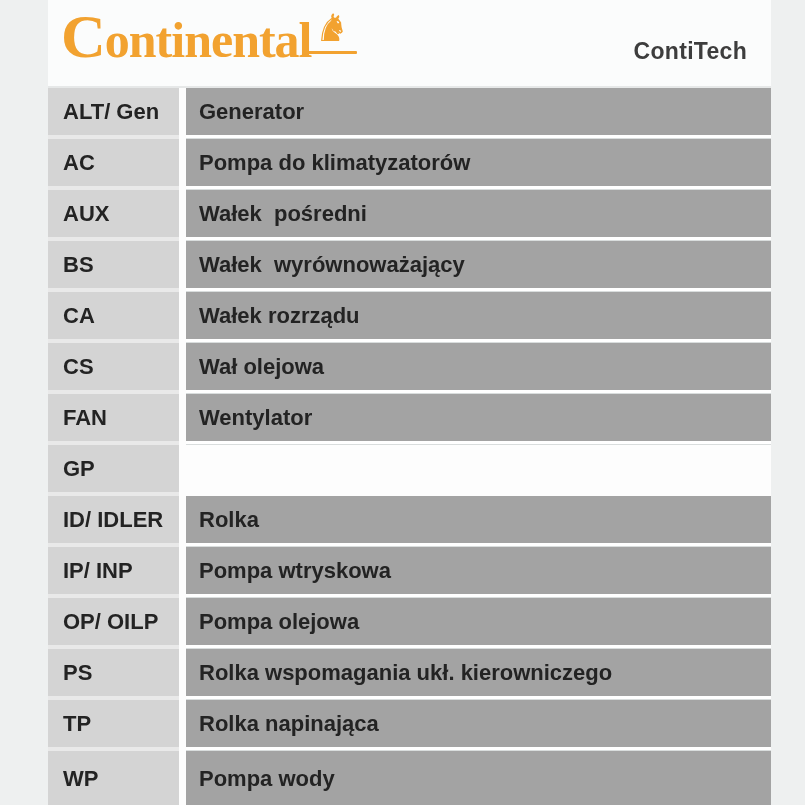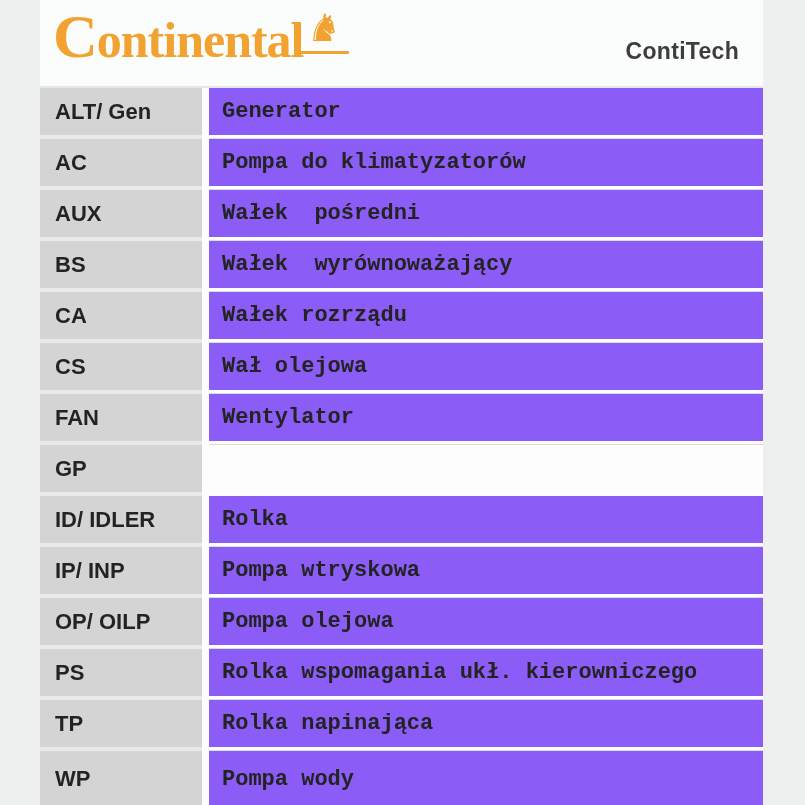--- a/index.html
+++ b/index.html
@@ -14,21 +14,21 @@
     overflow: hidden;
   }
   .page {
     position: relative;
     width: 805px;
     height: 805px;
     background: #eef0f0;
   }
   .content {
     position: absolute;
-    left: 40px;
+    left: 48px;
     top: 0;
     width: 723px;
     height: 805px;
     background: #fdfdfd;
   }
   
   .header {
     position: relative;
     height: 86px;
     background: #fbfcfc;
@@ -97,50 +97,49 @@
   .row {
     display: flex;
     height: 47px;
     margin-bottom: 4px;
   }
   .row:last-child {
     height: 56px;
     margin-bottom: 0;
   }
   .cell-left {
-    width: 162px;
+    width: 131px;
     background: #d4d4d4;
     display: flex;
     align-items: center;
     padding-left: 15px;
     box-sizing: border-box;
     font-size: 22px;
     font-weight: bold;
     color: #232323;
     white-space: pre;
     box-shadow: 0 4px 0 0 #e9e9e9;
   }
   .row:last-child .cell-left { box-shadow: none; }
   .gap {
     width: 7px;
     background: #fdfdfd;
   }
   .cell-right {
     flex: 1;
-    background: #8b5cf6;
+    background: #a3a3a3;
     display: flex;
     align-items: center;
     padding-left: 13px;
     box-sizing: border-box;
     font-size: 22px;
     font-weight: bold;
     color: #232323;
     white-space: pre;
     box-shadow: 0 3px 0 0 #ffffff, 0 4px 0 0 #d9dddd;
-    font-family: Liberation Mono, monospace;
   }
   .row:last-child .cell-right { box-shadow: none; }
 </style>
 </head>
 <body>
 
 <div class="page">
   <div class="content">
 
     <div class="header">

